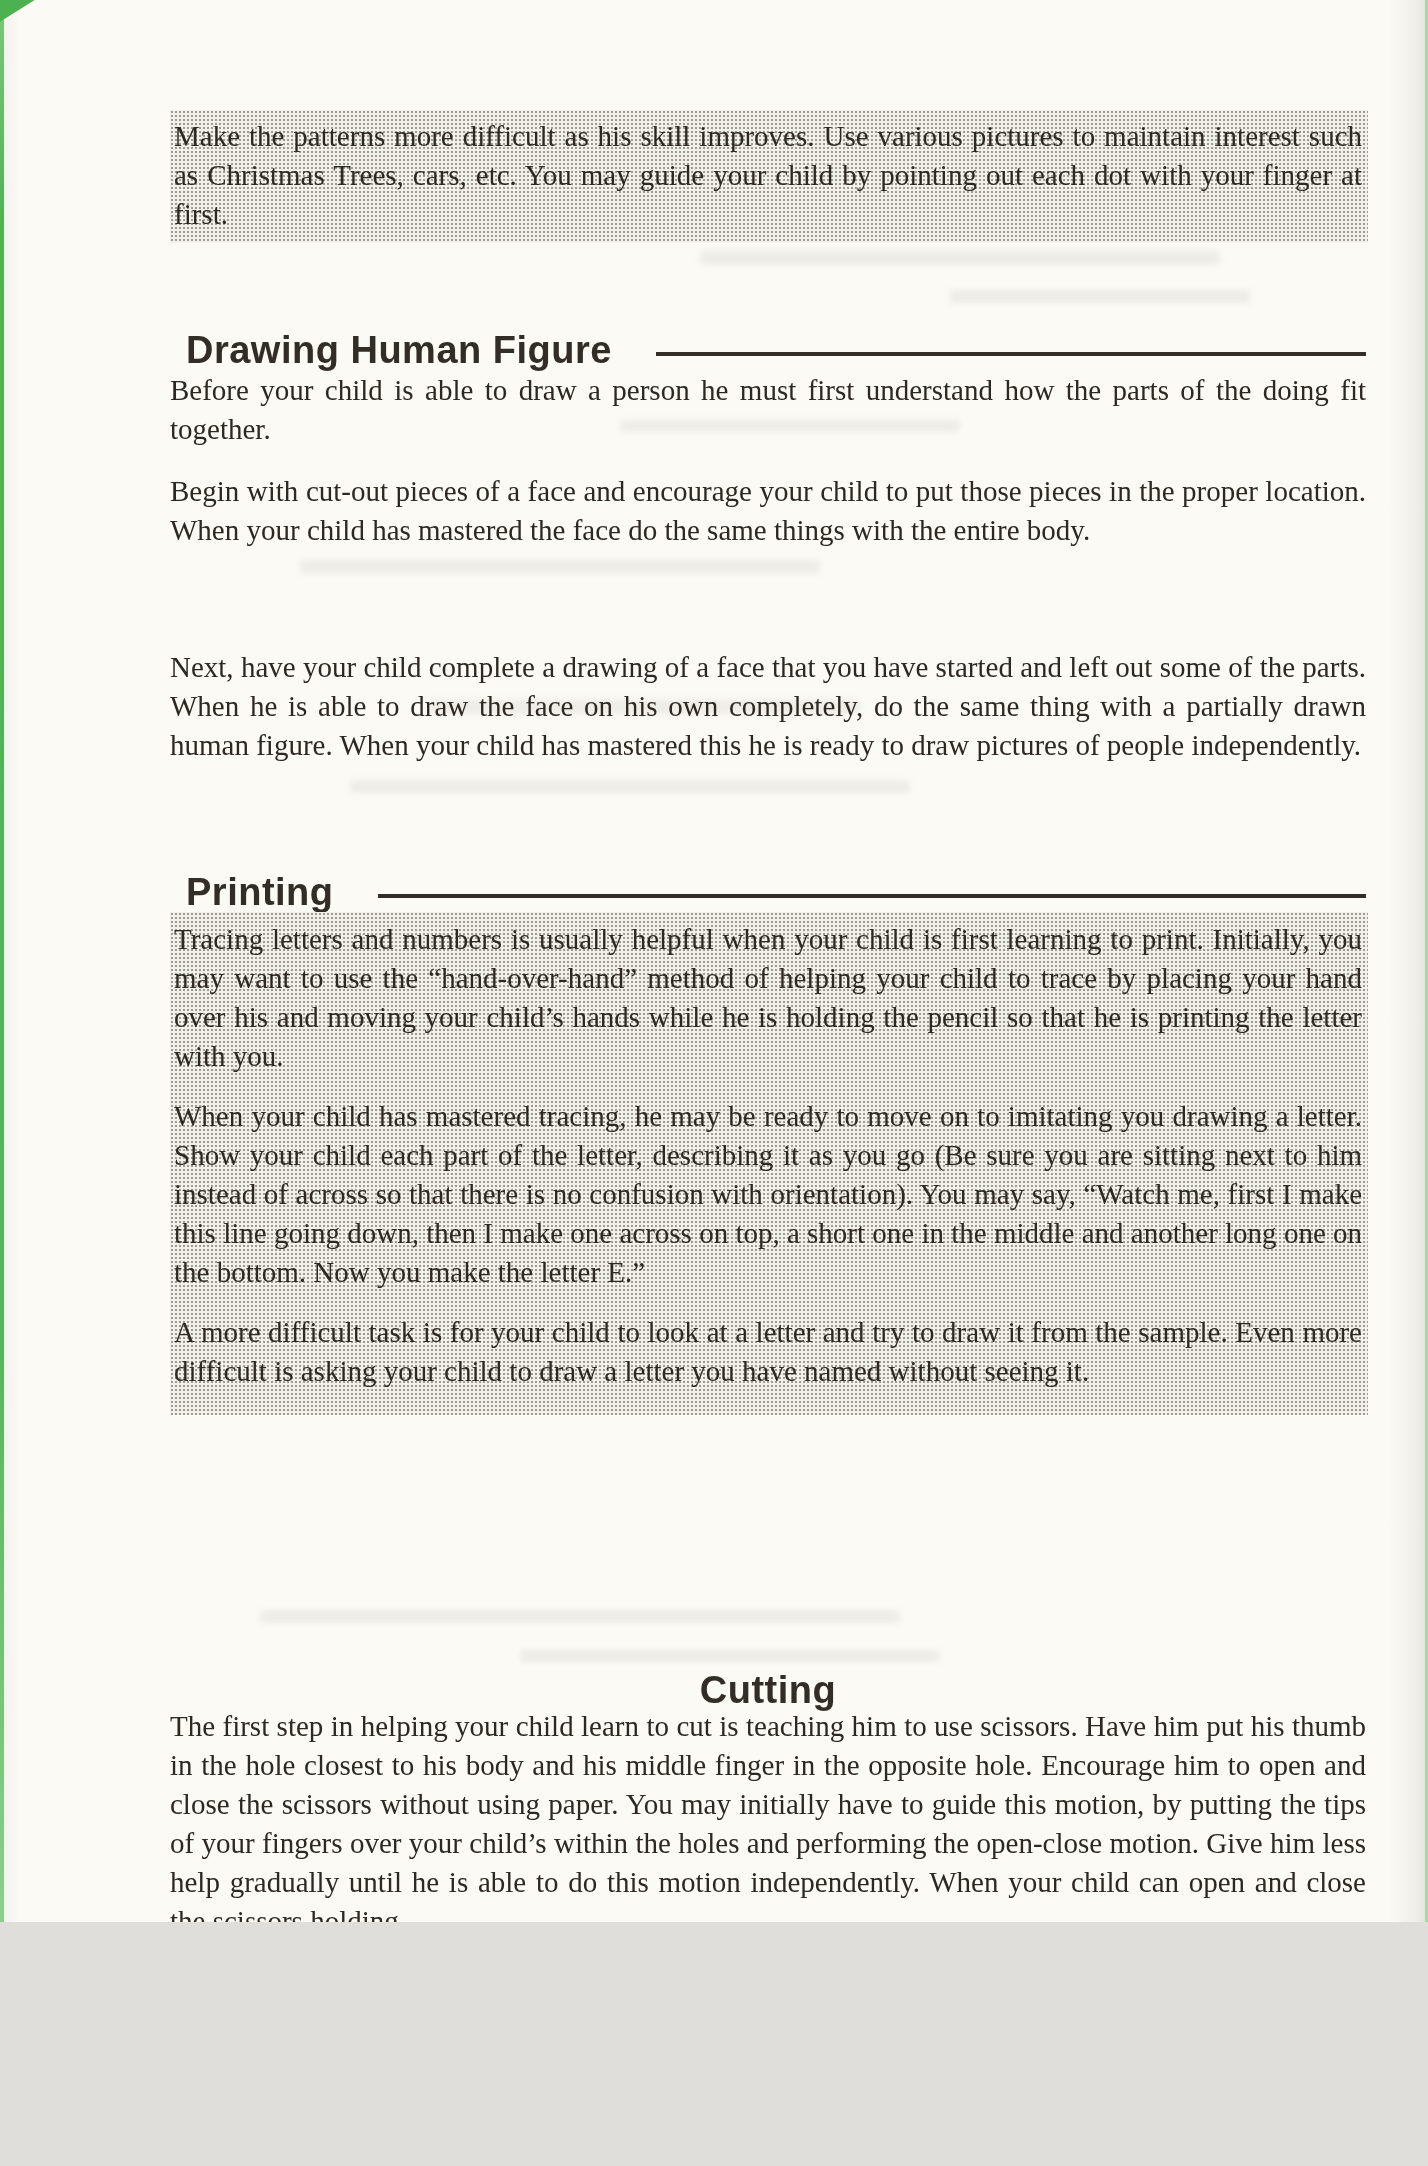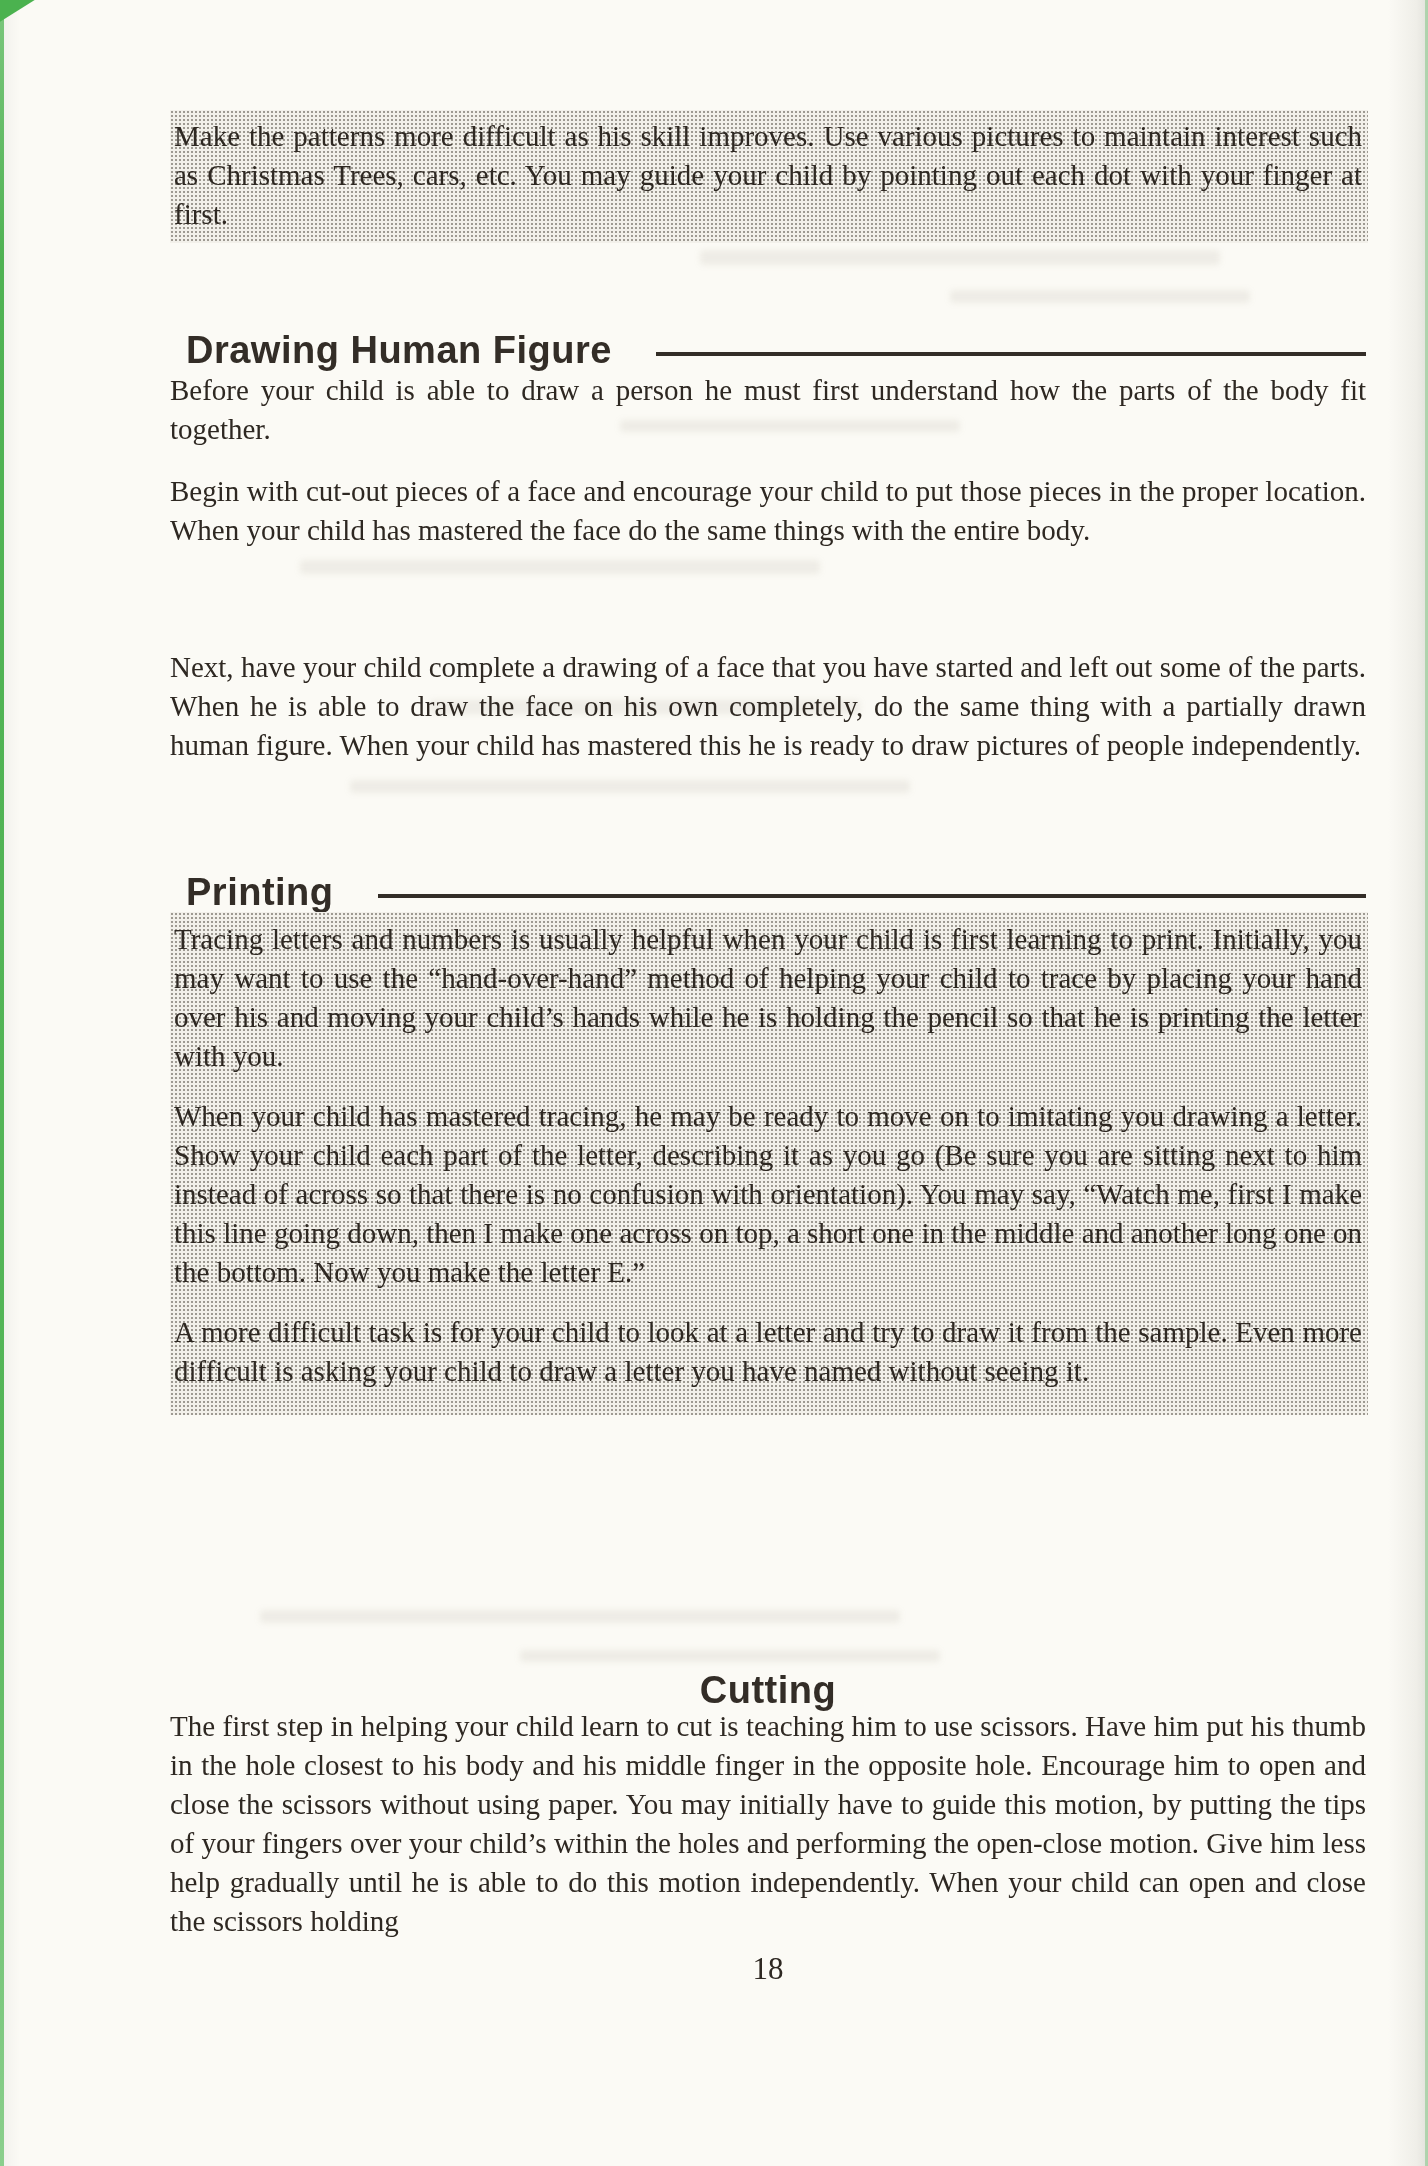--- a/index.html
+++ b/index.html
@@ -1,18 +1,18 @@
 <!DOCTYPE html>
 <html><head>
 <meta charset="utf-8">
 <style>
   html,body{margin:0;padding:0;background:#dfdeda;}
   .canvas{
     position:relative;
-    width:1428px;height:2166px;
+    width:1428px;height:1922px;
     overflow:hidden;
     background:
       linear-gradient(90deg, #f1f0ec 0%, #fbfaf5 1.4%, #fbfaf5 97.2%, #efeee8 99.2%, #e2e1db 100%);
     font-family:"Liberation Serif", serif;
     color:#2e2822;
   }
   .edge{position:absolute;top:0;height:100%;}
   .edge-left{left:0;width:4px;background:linear-gradient(180deg,#7cc77e 0%,#4fb253 12%,#55b659 70%,#8bcf8d 100%);}
   .edge-right{right:0;width:3px;background:rgba(110,190,116,0.45);}
   .corner-mark{position:absolute;left:-10px;top:-12px;width:58px;height:20px;background:#4bb24f;transform:rotate(-32deg);}
@@ -54,21 +54,21 @@
   <div class="ghost" style="left:350px;top:780px;width:560px;height:13px;"></div>
   <div class="ghost" style="left:260px;top:1610px;width:640px;height:13px;"></div>
   <div class="ghost" style="left:520px;top:1650px;width:420px;height:12px;"></div>
 
   <p class="block body-par halftone intro-box" style="top:110px;">Make the patterns more difficult as his skill improves.  Use various pictures to maintain interest such as Christmas Trees, cars, etc.  You may guide your child by pointing out each dot with your finger at first.</p>
 
   <div class="block heading-row" style="top:312px;">
     <h2 class="heading">Drawing Human Figure</h2>
     <div class="rule"></div>
   </div>
-  <p class="block body-par" style="top:371px;">Before your child is able to draw a person he must first understand how the parts of the body fit together.</p>
+  <p class="block body-par" style="top:371px;">Before your child is able to draw a person he must first understand how the parts of the doing fit together.</p>
   <p class="block body-par" style="top:472px;">Begin with cut-out pieces of a face and encourage your child to put those pieces in the proper location.  When your child has mastered the face do the same things with the entire body.</p>
   <p class="block body-par" style="top:648px;font-family:Liberation Serif, serif;">Next, have your child complete a drawing of a face that you have started and left out some of the parts.  When he is able to draw the face on his own completely, do the same thing with a partially drawn human figure.  When your child has mastered this he is ready to draw pictures of people independently.</p>
 
   <div class="block heading-row" style="top:854px;justify-content:center;">
     <h2 class="heading">Printing</h2>
     <div class="rule"></div>
   </div>
   <div class="block halftone shaded-region" style="top:912px;">
     <p class="body-par">Tracing letters and numbers is usually helpful when your child is first learning to print.  Initially, you may want to use the “hand-over-hand” method of helping your child to trace by placing your hand over his and moving your child’s hands while he is holding the pencil so that he is printing the letter with you.</p>
     <p class="body-par">When your child has mastered tracing, he may be ready to move on to imitating you drawing a letter.  Show your child each part of the letter, describing it as you go (Be sure you are sitting next to him instead of across so that there is no confusion with orientation).  You may say, “Watch me, first I make this line going down, then I make one across on top, a short one in the middle and another long one on the bottom.  Now you make the letter E.”</p>

